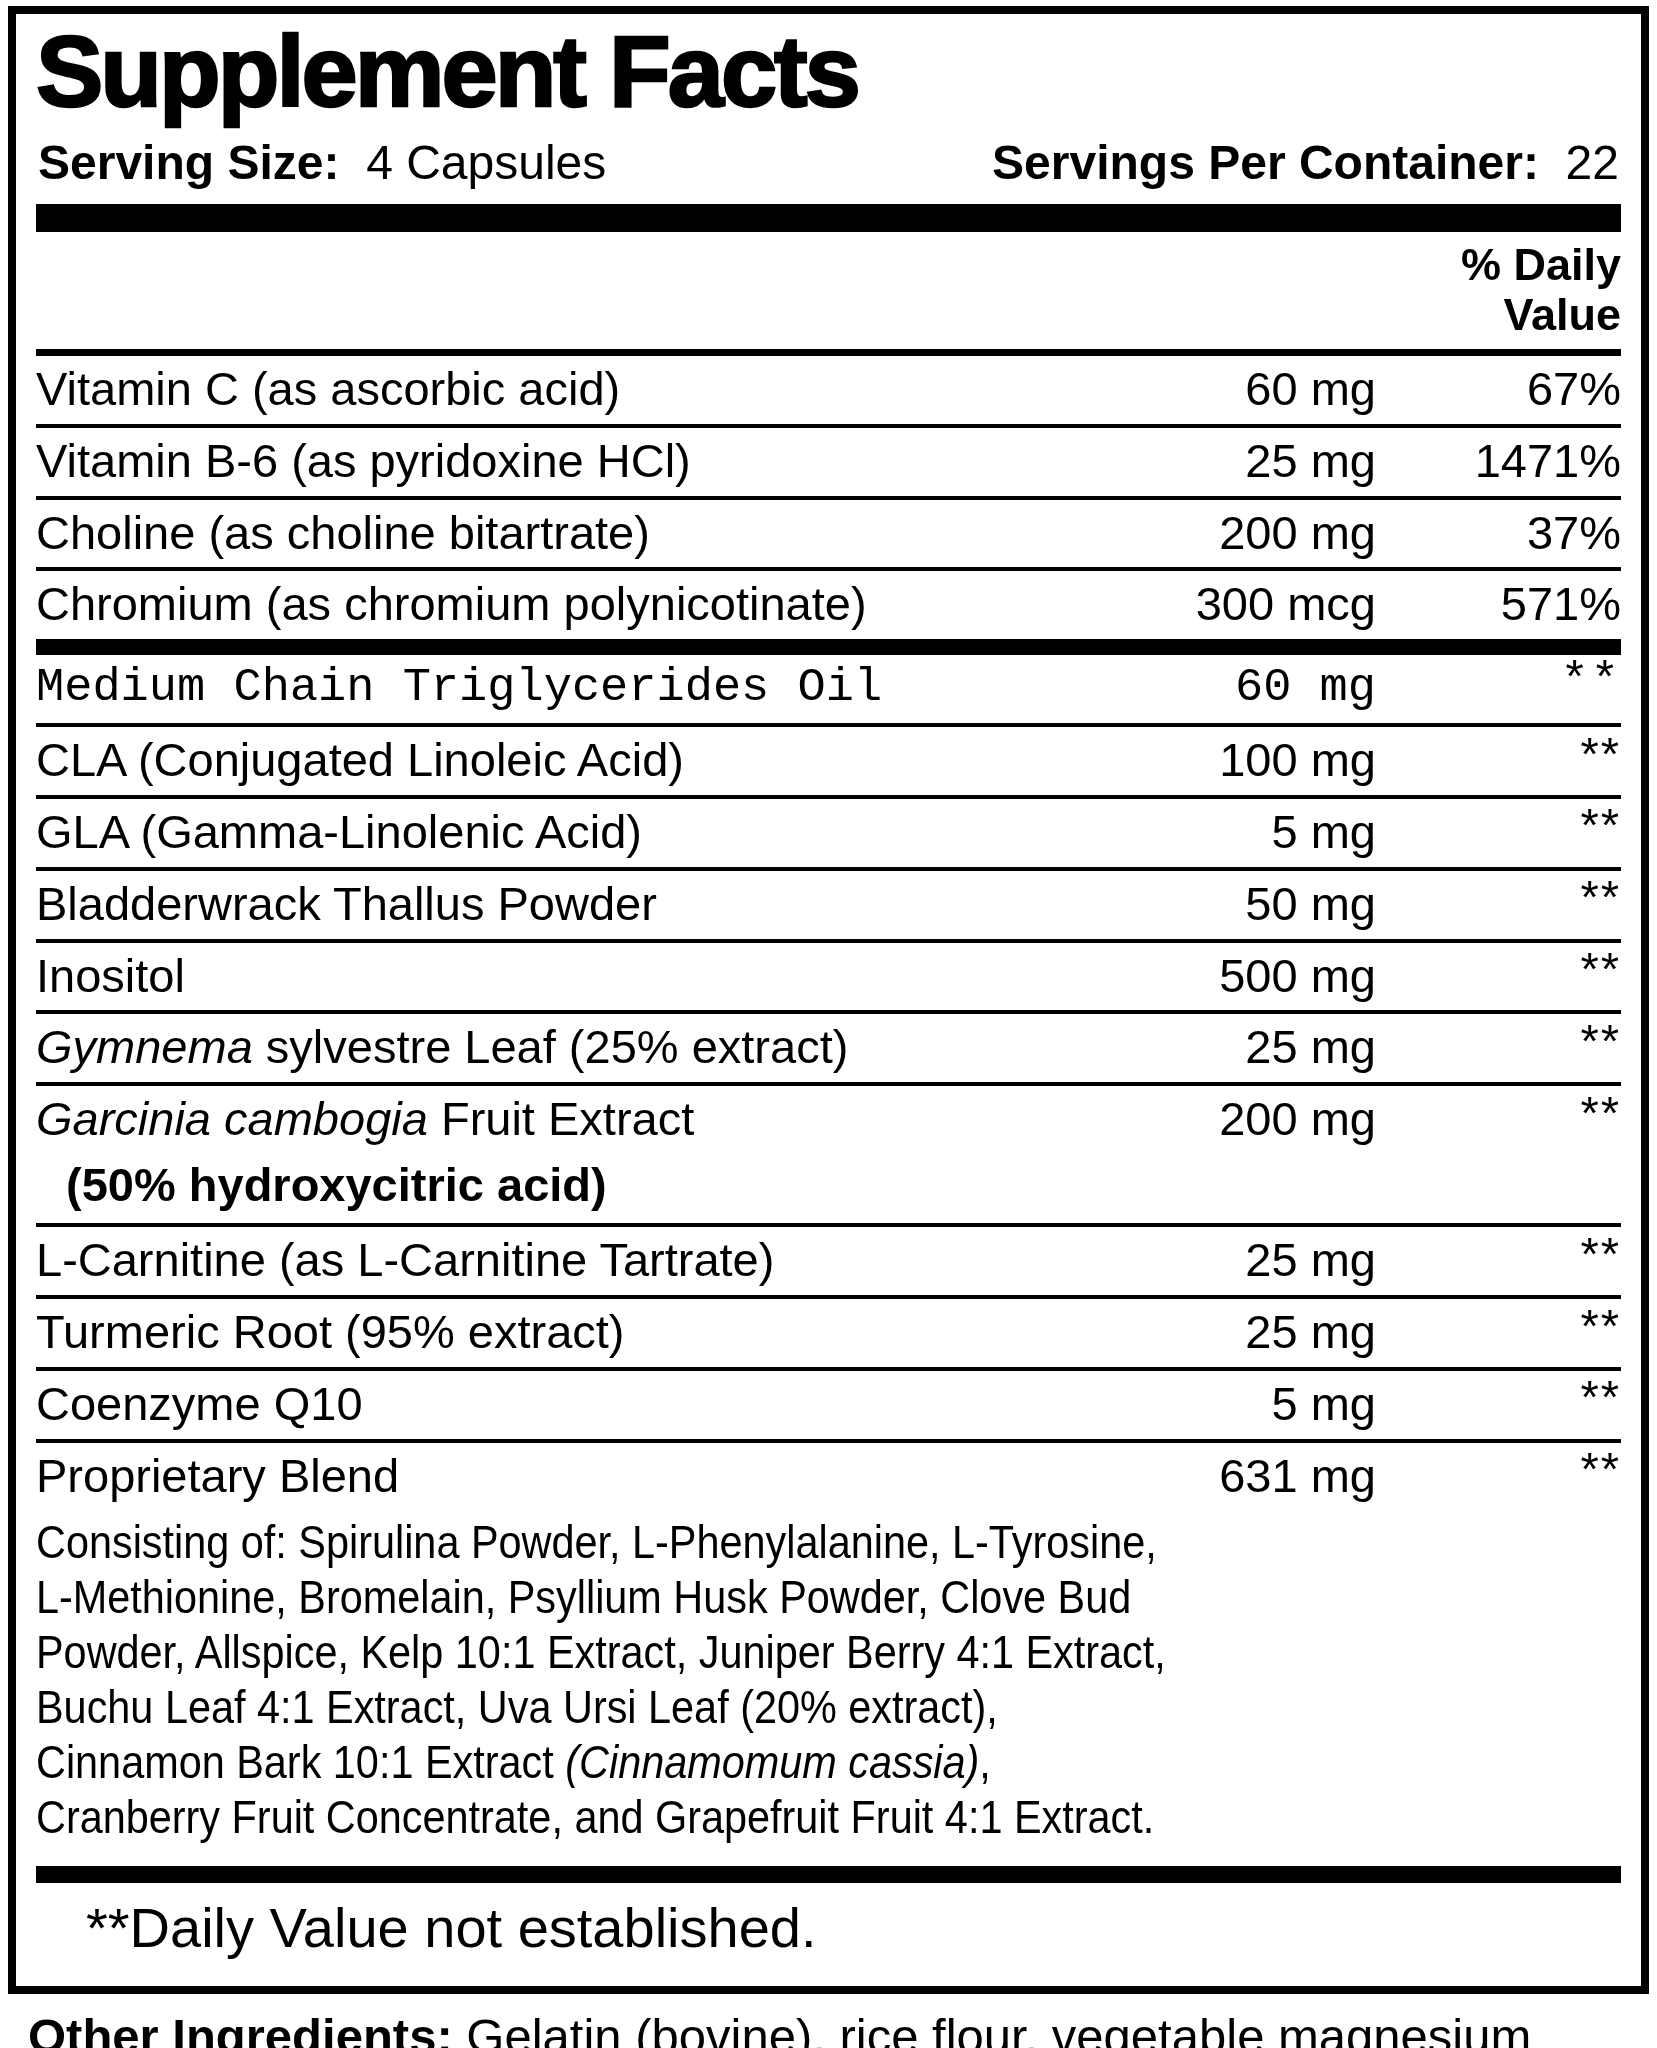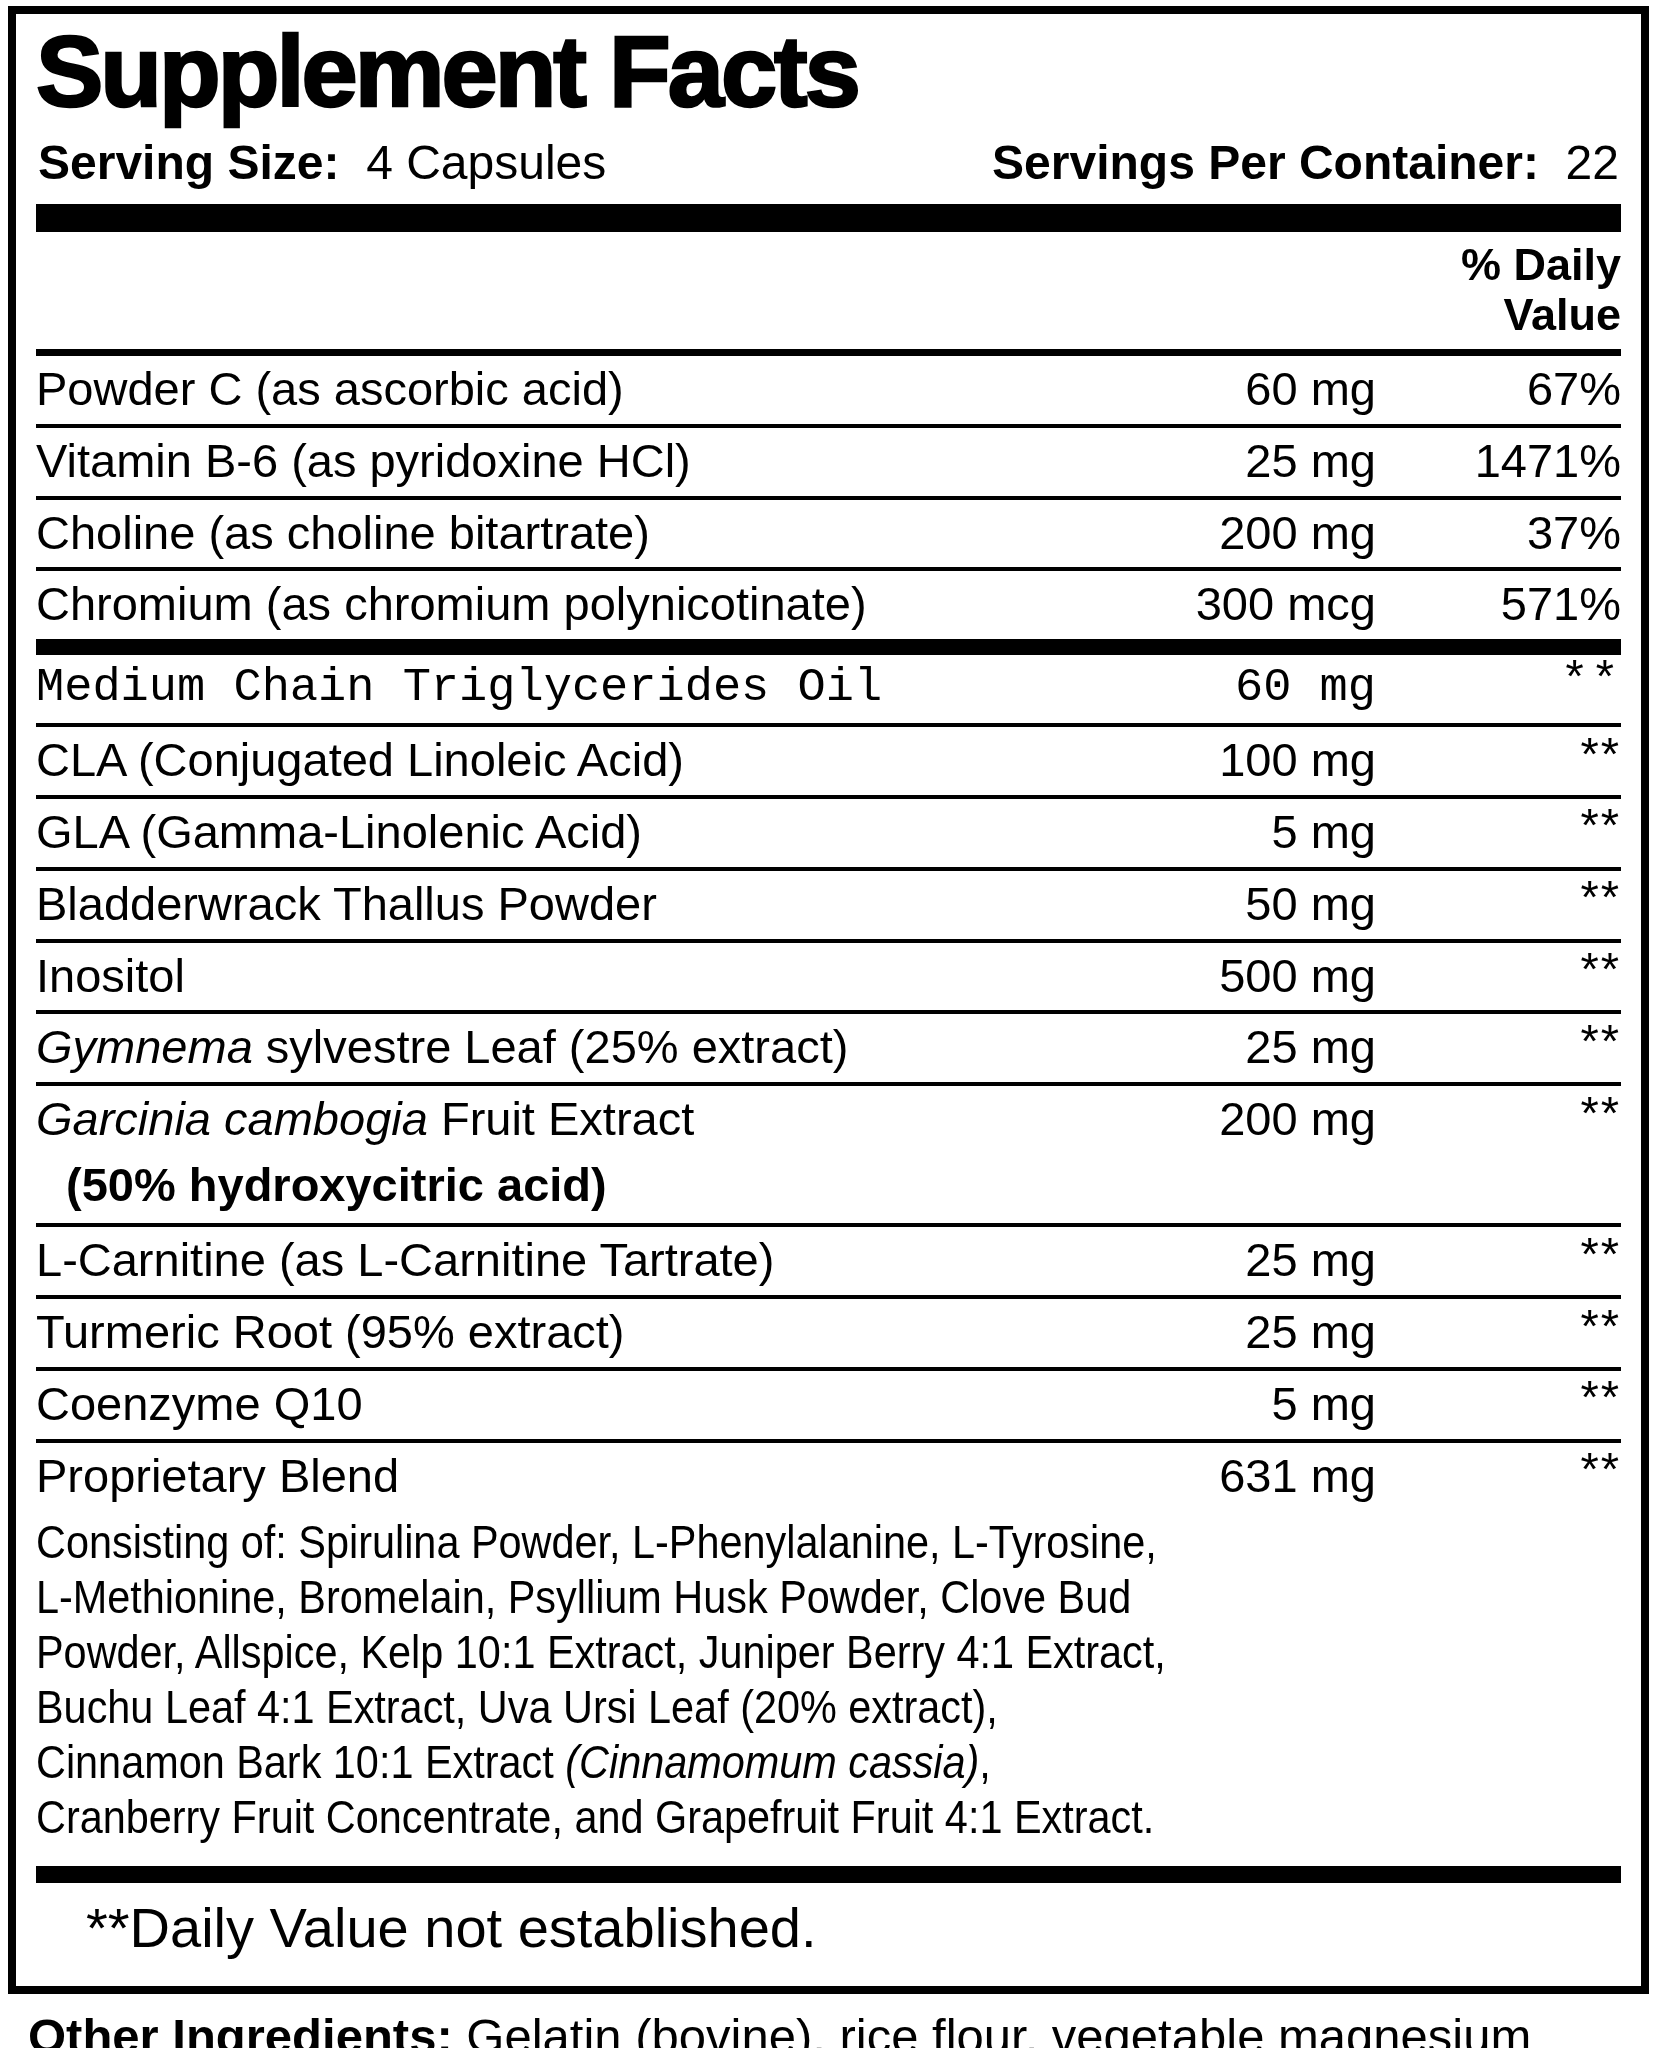--- a/index.html
+++ b/index.html
@@ -84,21 +84,21 @@
       <div>% Daily</div>
       <div>Value</div>
     </div>
   </div>
 
   <div class="rule-med"></div>
 
   <div>
       <div class="rowwrap first">
         <div class="row-line">
-          <div class="name"><span>Powder C (as ascorbic acid)</span></div>
+          <div class="name"><span>Vitamin C (as ascorbic acid)</span></div>
           <div class="col-amount">60 mg</div>
           <div class="col-dv">67%</div>
         </div>
       </div>
       <div class="rowwrap">
         <div class="row-line">
           <div class="name"><span>Vitamin B-6 (as pyridoxine HCl)</span></div>
           <div class="col-amount">25 mg</div>
           <div class="col-dv">1471%</div>
         </div>

